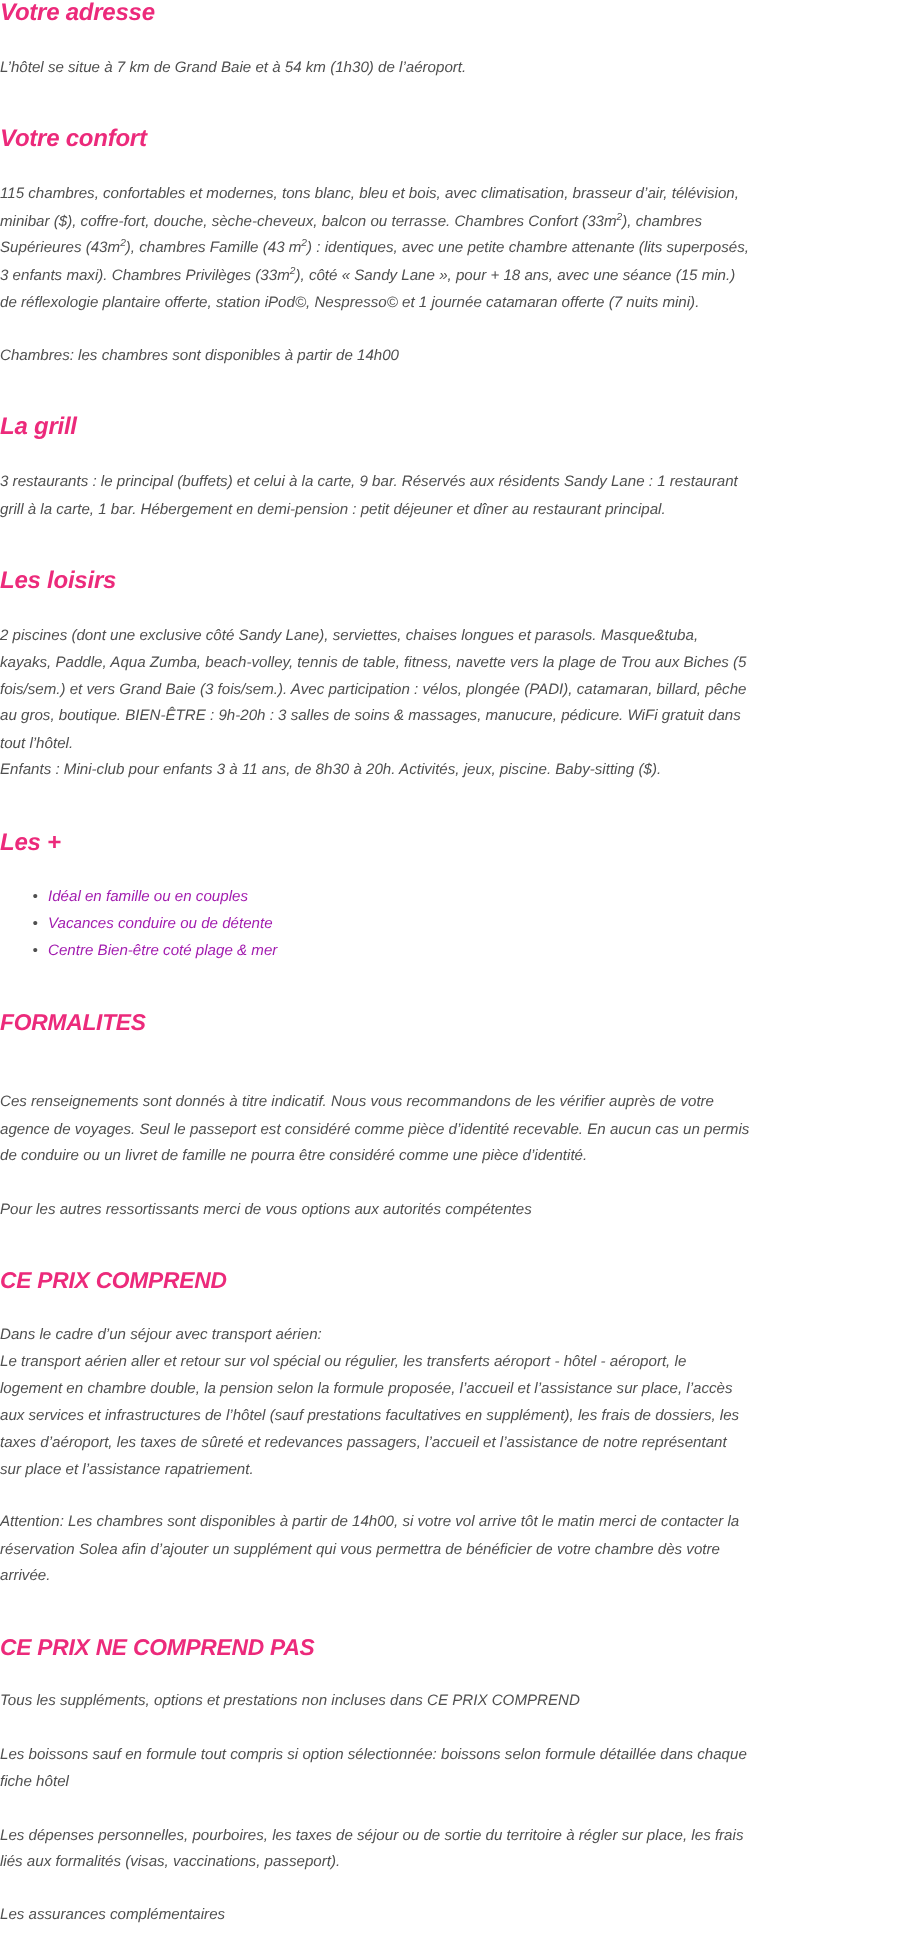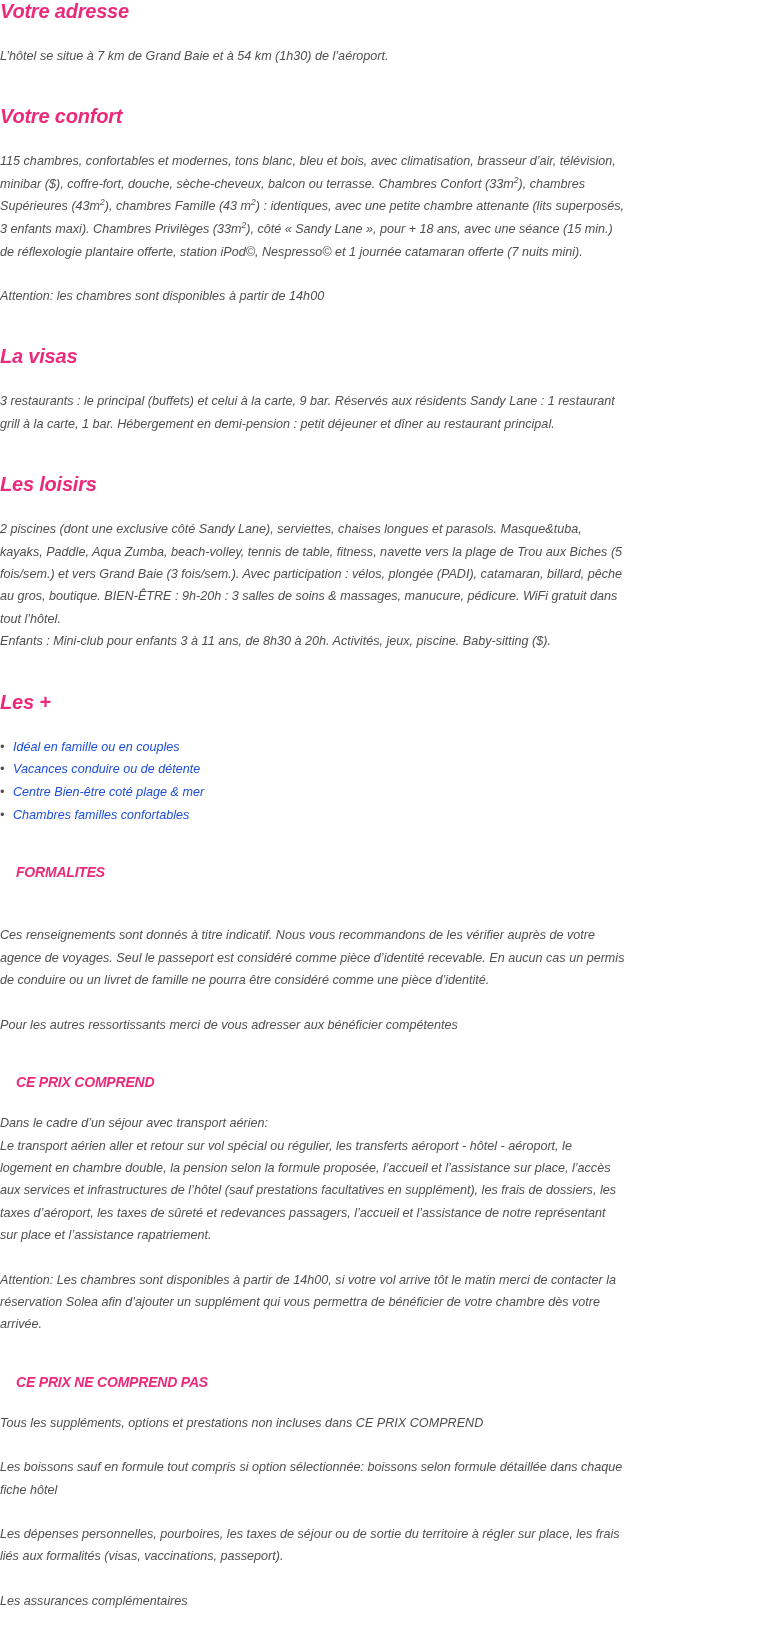--- a/index.html
+++ b/index.html
@@ -22,43 +22,43 @@
     color: #ec2a7b;
     font-size: 20px;
     font-weight: bold;
     font-style: italic;
     margin: 0;
     padding: 0;
     line-height: 1.15;
     letter-spacing: -0.2px;
   }
   h2.section-title.caps {
-    font-size: 14px;
-    padding-left: 16px;
+    font-size: 19px;
   }
   p.body {
     font-size: 12.6px;
     line-height: 1.78;
     margin: 0;
     color: #4f4f4f;
   }
   .gap-title-body { height: 22px; }
   .gap-body-title { height: 38px; }
   .gap-para { height: 22px; }
   ul.plus-list {
     list-style: none;
     margin: 0;
     padding: 0;
   }
   ul.plus-list li {
     font-size: 12.6px;
     line-height: 1.8;
-    color: #1d4ed8;
+    color: #a21caf;
     position: relative;
     padding-left: 13px;
+    margin-left: 27px;
   }
   ul.plus-list li::before {
     content: "\2022";
     position: absolute;
     left: 0;
     top: 0;
     color: #4f4f4f;
   }
   sup { font-size: 8.5px; vertical-align: super; }
   .first-title { margin-top: 3px; }
@@ -70,50 +70,49 @@
 
   <h2 class="section-title first-title">Votre adresse</h2>
   <div class="gap-title-body"></div>
   <p class="body">L’hôtel se situe à 7 km de Grand Baie et à 54 km (1h30) de l’aéroport.</p>
   <div class="gap-body-title"></div>
 
   <h2 class="section-title">Votre confort</h2>
   <div class="gap-title-body"></div>
   <p class="body">115 chambres, confortables et modernes, tons blanc, bleu et bois, avec climatisation, brasseur d’air, télévision, minibar ($), coffre-fort, douche, sèche-cheveux, balcon ou terrasse. Chambres Confort (33m<sup>2</sup>), chambres Supérieures (43m<sup>2</sup>), chambres Famille (43 m<sup>2</sup>) : identiques, avec une petite chambre attenante (lits superposés, 3 enfants maxi). Chambres Privilèges (33m<sup>2</sup>), côté « Sandy Lane », pour + 18 ans, avec une séance (15 min.) de réflexologie plantaire offerte, station iPod©, Nespresso© et 1 journée catamaran offerte (7 nuits mini).</p>
   <div class="gap-para"></div>
-  <p class="body">Attention: les chambres sont disponibles à partir de 14h00</p>
+  <p class="body">Chambres: les chambres sont disponibles à partir de 14h00</p>
   <div class="gap-body-title"></div>
 
-  <h2 class="section-title">La visas</h2>
+  <h2 class="section-title">La grill</h2>
   <div class="gap-title-body"></div>
   <p class="body">3 restaurants : le principal (buffets) et celui à la carte, 9 bar. Réservés aux résidents Sandy Lane : 1 restaurant grill à la carte, 1 bar. Hébergement en demi-pension : petit déjeuner et dîner au restaurant principal.</p>
   <div class="gap-body-title"></div>
 
   <h2 class="section-title">Les loisirs</h2>
   <div class="gap-title-body"></div>
   <p class="body" style="white-space: pre-line;">2 piscines (dont une exclusive côté Sandy Lane), serviettes, chaises longues et parasols. Masque&amp;tuba, kayaks, Paddle, Aqua Zumba, beach-volley, tennis de table, fitness, navette vers la plage de Trou aux Biches (5 fois/sem.) et vers Grand Baie (3 fois/sem.). Avec participation : vélos, plongée (PADI), catamaran, billard, pêche au gros, boutique. BIEN-ÊTRE : 9h-20h : 3 salles de soins &amp; massages, manucure, pédicure. WiFi gratuit dans tout l’hôtel.
 Enfants : Mini-club pour enfants 3 à 11 ans, de 8h30 à 20h. Activités, jeux, piscine. Baby-sitting ($).</p>
   <div class="gap-body-title"></div>
 
   <h2 class="section-title">Les +</h2>
   <div class="gap-title-body"></div>
   <ul class="plus-list">
     <li>Idéal en famille ou en couples</li>
     <li>Vacances conduire ou de détente</li>
     <li>Centre Bien-être coté plage &amp; mer</li>
-    <li>Chambres familles confortables</li>
   </ul>
   <div class="gap-body-title"></div>
 
   <h2 class="section-title caps">FORMALITES</h2>
   <div class="gap-title-body"></div>
   <div class="gap-para"></div>
   <p class="body">Ces renseignements sont donnés à titre indicatif. Nous vous recommandons de les vérifier auprès de votre agence de voyages. Seul le passeport est considéré comme pièce d’identité recevable. En aucun cas un permis de conduire ou un livret de famille ne pourra être considéré comme une pièce d’identité.</p>
   <div class="gap-para"></div>
-  <p class="body">Pour les autres ressortissants merci de vous adresser aux bénéficier compétentes</p>
+  <p class="body">Pour les autres ressortissants merci de vous options aux autorités compétentes</p>
   <div class="gap-body-title"></div>
 
   <h2 class="section-title caps">CE PRIX COMPREND</h2>
   <div class="gap-title-body"></div>
   <p class="body" style="white-space: pre-line;">Dans le cadre d’un séjour avec transport aérien:
 Le transport aérien aller et retour sur vol spécial ou régulier, les transferts aéroport - hôtel - aéroport, le logement en chambre double, la pension selon la formule proposée, l’accueil et l’assistance sur place, l’accès aux services et infrastructures de l’hôtel (sauf prestations facultatives en supplément), les frais de dossiers, les taxes d’aéroport, les taxes de sûreté et redevances passagers, l’accueil et l’assistance de notre représentant sur place et l’assistance rapatriement.</p>
   <div class="gap-para"></div>
   <p class="body">Attention: Les chambres sont disponibles à partir de 14h00, si votre vol arrive tôt le matin merci de contacter la réservation Solea afin d’ajouter un supplément qui vous permettra de bénéficier de votre chambre dès votre arrivée.</p>
   <div class="gap-body-title"></div>
 

